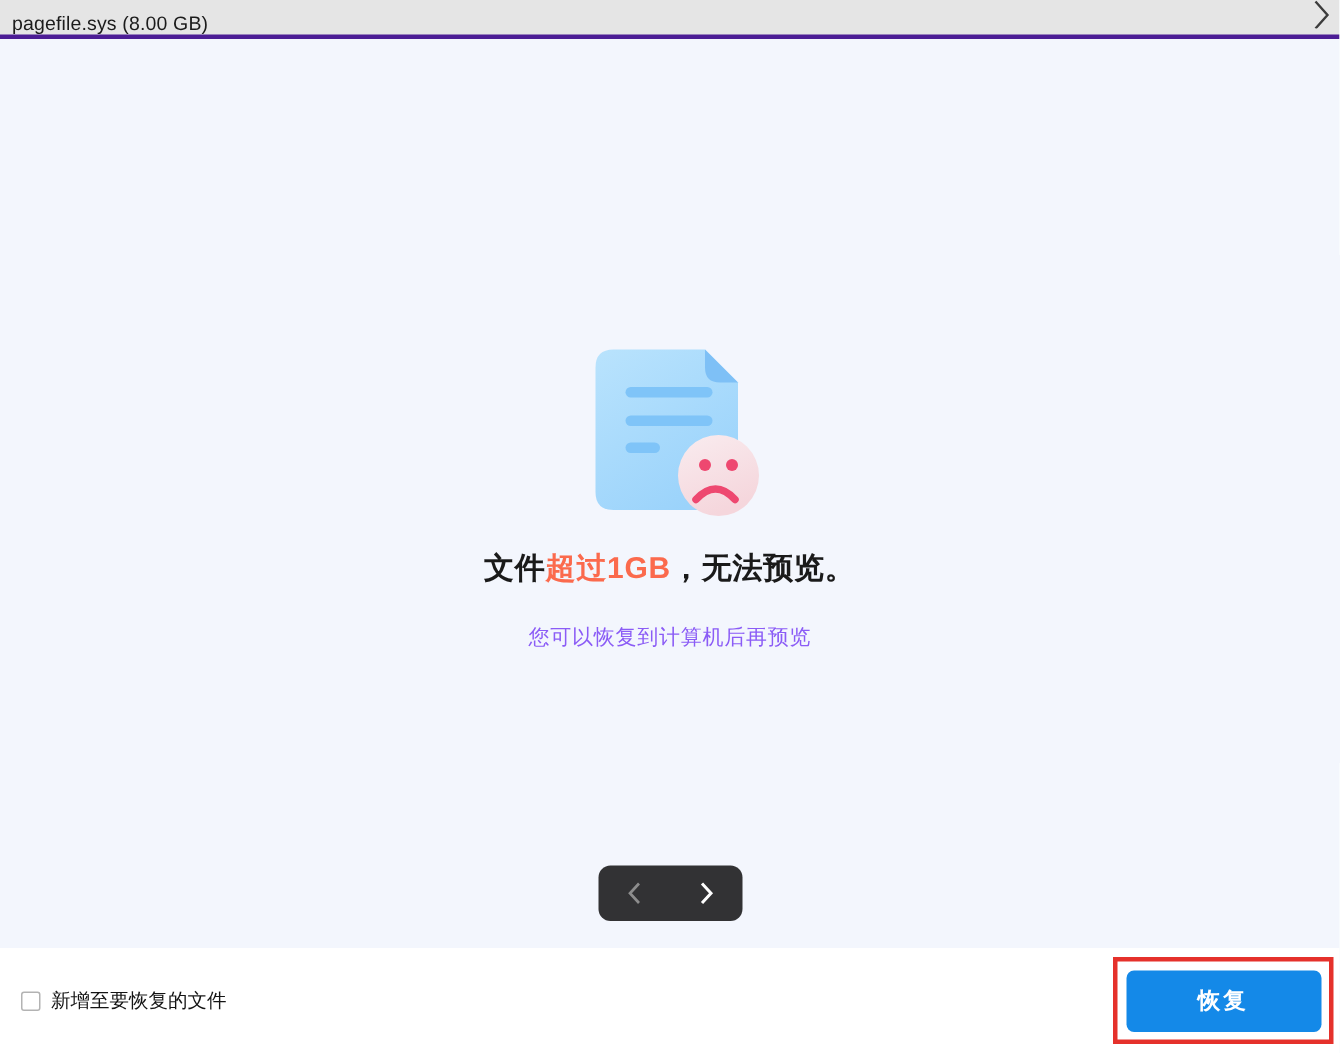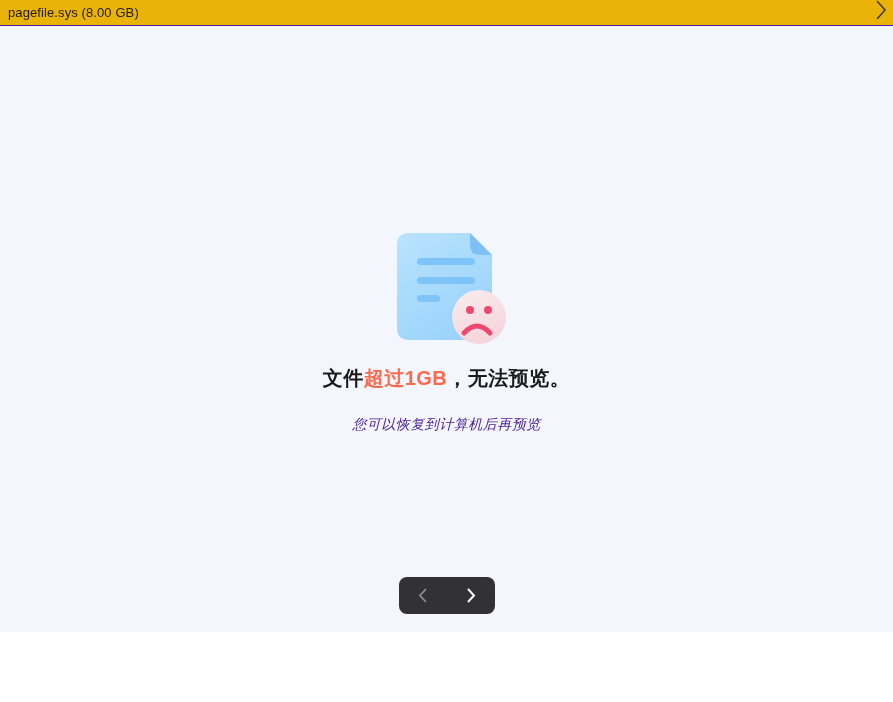--- a/index.html
+++ b/index.html
@@ -12,24 +12,24 @@
     position: relative;
     width: 893px;
     height: 702px;
     background: #ffffff;
   }
 
   
   .titlebar {
     position: relative;
     height: 26px;
-    background: #eab308;
-    border-bottom: 1px solid #4c1d95;
-    display: flex;
-    align-items: center;
+    background: #e5e5e5;
+    border-bottom: 3px solid #4c1d95;
+    display: flex;
+    align-items: flex-end;
     padding: 0 10px 0 8px;
   }
   .titlebar .title {
     font-size: 13px;
     color: #1b1b1b;
     letter-spacing: 0.1px;
   }
   .titlebar .collapse-btn {
     position: absolute;
     right: 2px;
@@ -62,23 +62,22 @@
     margin-top: 12px;
     font-size: 20px;
     font-weight: bold;
     color: #1a1a1a;
     letter-spacing: 0.5px;
   }
   .heading .hl { color: var(--msg-highlight, #fb6a4d); }
   .subtext {
     margin-top: 24px;
     font-size: 14px;
-    color: #4c1d95;
+    color: #8b5cf6;
     letter-spacing: 0.5px;
-    font-style: italic;
   }
 
   
   .pager {
     position: absolute;
     top: 551px;
     left: 50%;
     transform: translateX(-50%);
     width: 96px;
     height: 37px;
@@ -205,14 +204,24 @@
         </svg>
       </button>
       <button>
         <svg width="12" height="17" viewBox="0 0 12 17">
           <polyline points="3,2 9,8.5 3,15" fill="none" stroke="#ffffff" stroke-width="2"></polyline>
         </svg>
       </button>
     </div>
   </main>
 
+  <footer class="footer">
+    <label class="checkbox-group">
+      <span class="checkbox-box"></span>
+      <span class="checkbox-label">新增至要恢复的文件</span>
+    </label>
+
+    <div class="annotation-box">
+      <button class="recover-btn">恢复</button>
+    </div>
+  </footer>
 
 </div>
 
 </body></html>

